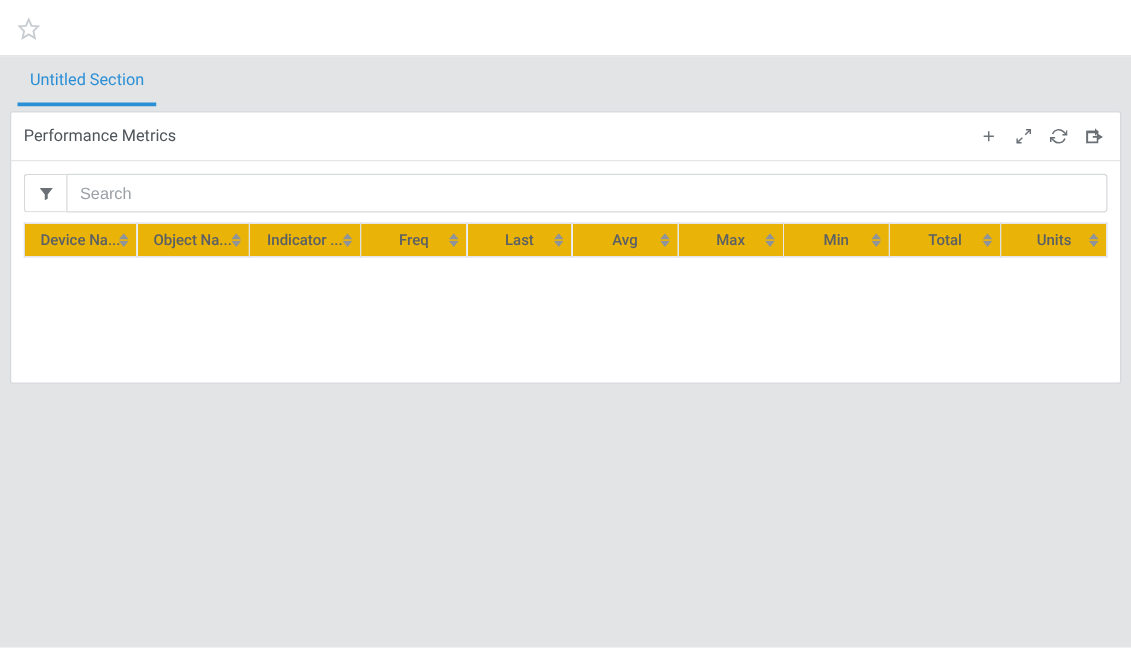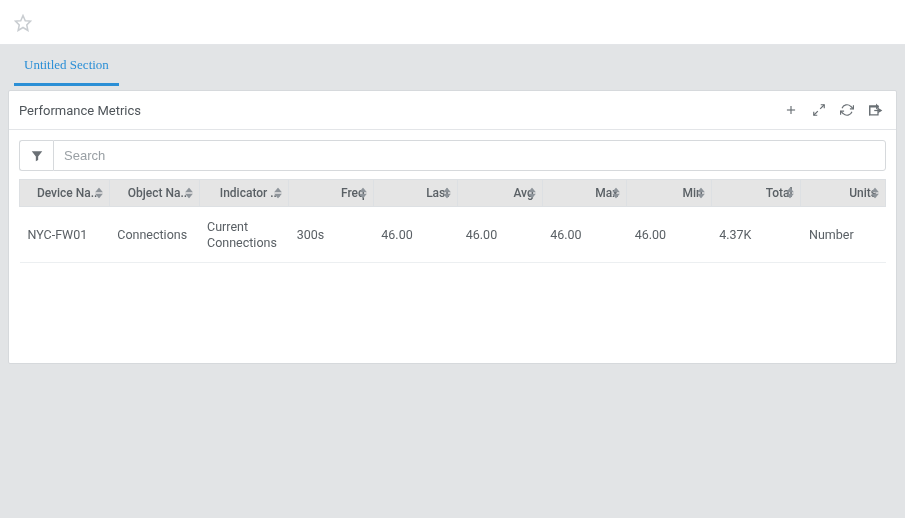--- a/index.html
+++ b/index.html
@@ -18,21 +18,21 @@
     padding: 14px 14px 12px 14px;
     border-bottom: 1px solid #e3e5e8;
   }
   .star { color: #c9cdd1; margin-right: 8px; display:flex; align-items:center;}
   .title { font-size: 18px; font-weight: 600; color: #3a4046; }
   .content {
     background: #e2e4e6;
     padding: 0 8px 30px 8px;
     height: calc(521px - 48px);
   }
-  .tabs { display:flex; padding: 0 6px; font-family: Liberation Serif, serif; }
+  .tabs { display:flex; padding: 0 6px; }
   .tab {
     padding: 12px 10px 10px 10px;
     font-size: 13px;
     color: #2b8fd6;
     border-bottom: 3px solid #2b8fd6;
     cursor: pointer;
   }
   .panel {
     background: #ffffff;
     border: 1px solid #d6d9dc;
@@ -75,26 +75,26 @@
     color: #000000;
     outline: none;
   }
   .search-input::placeholder { color: #9aa0a5; }
   table.grid {
     width: 100%;
     border-collapse: collapse;
     table-layout: fixed;
   }
   table.grid thead th {
-    background: #e5e5e5;
+    background: #eab308;
     border: 1px solid #dde0e3;
     font-size: 12px;
     font-weight: 500;
     color: #5a6065;
-    text-align: right;
+    text-align: center;
     padding: 6px 8px;
     position: relative;
     white-space: nowrap;
     overflow: hidden;
     text-overflow: ellipsis;
   }
   .sort-icon {
     position: absolute; right: 6px; top: 50%; transform: translateY(-50%);
     display:flex; flex-direction:column; gap:1px; color:#8e949a;
   }
@@ -269,31 +269,19 @@
                   <svg width="8" height="5" viewBox="0 0 8 5">
                     <polygon points="4,0 8,5 0,5" fill="currentColor"></polygon>
                   </svg>
                   <svg width="8" height="5" viewBox="0 0 8 5">
                     <polygon points="0,0 8,0 4,5" fill="currentColor"></polygon>
                   </svg>
                 </span></th>
           </tr>
         </thead>
         <tbody id="grid-body">
-            <tr>
-              <td>NYC-FW01</td>
-              <td>Connections</td>
-              <td class="wrap">Current Connections</td>
-              <td>300s</td>
-              <td>46.00</td>
-              <td>46.00</td>
-              <td>46.00</td>
-              <td>46.00</td>
-              <td>4.37K</td>
-              <td>Number</td>
-            </tr>
           </tbody>
       </table>
 
       <div style="height:90px"></div>
     </div>
   </div>
 </div>
 
 </body></html>

